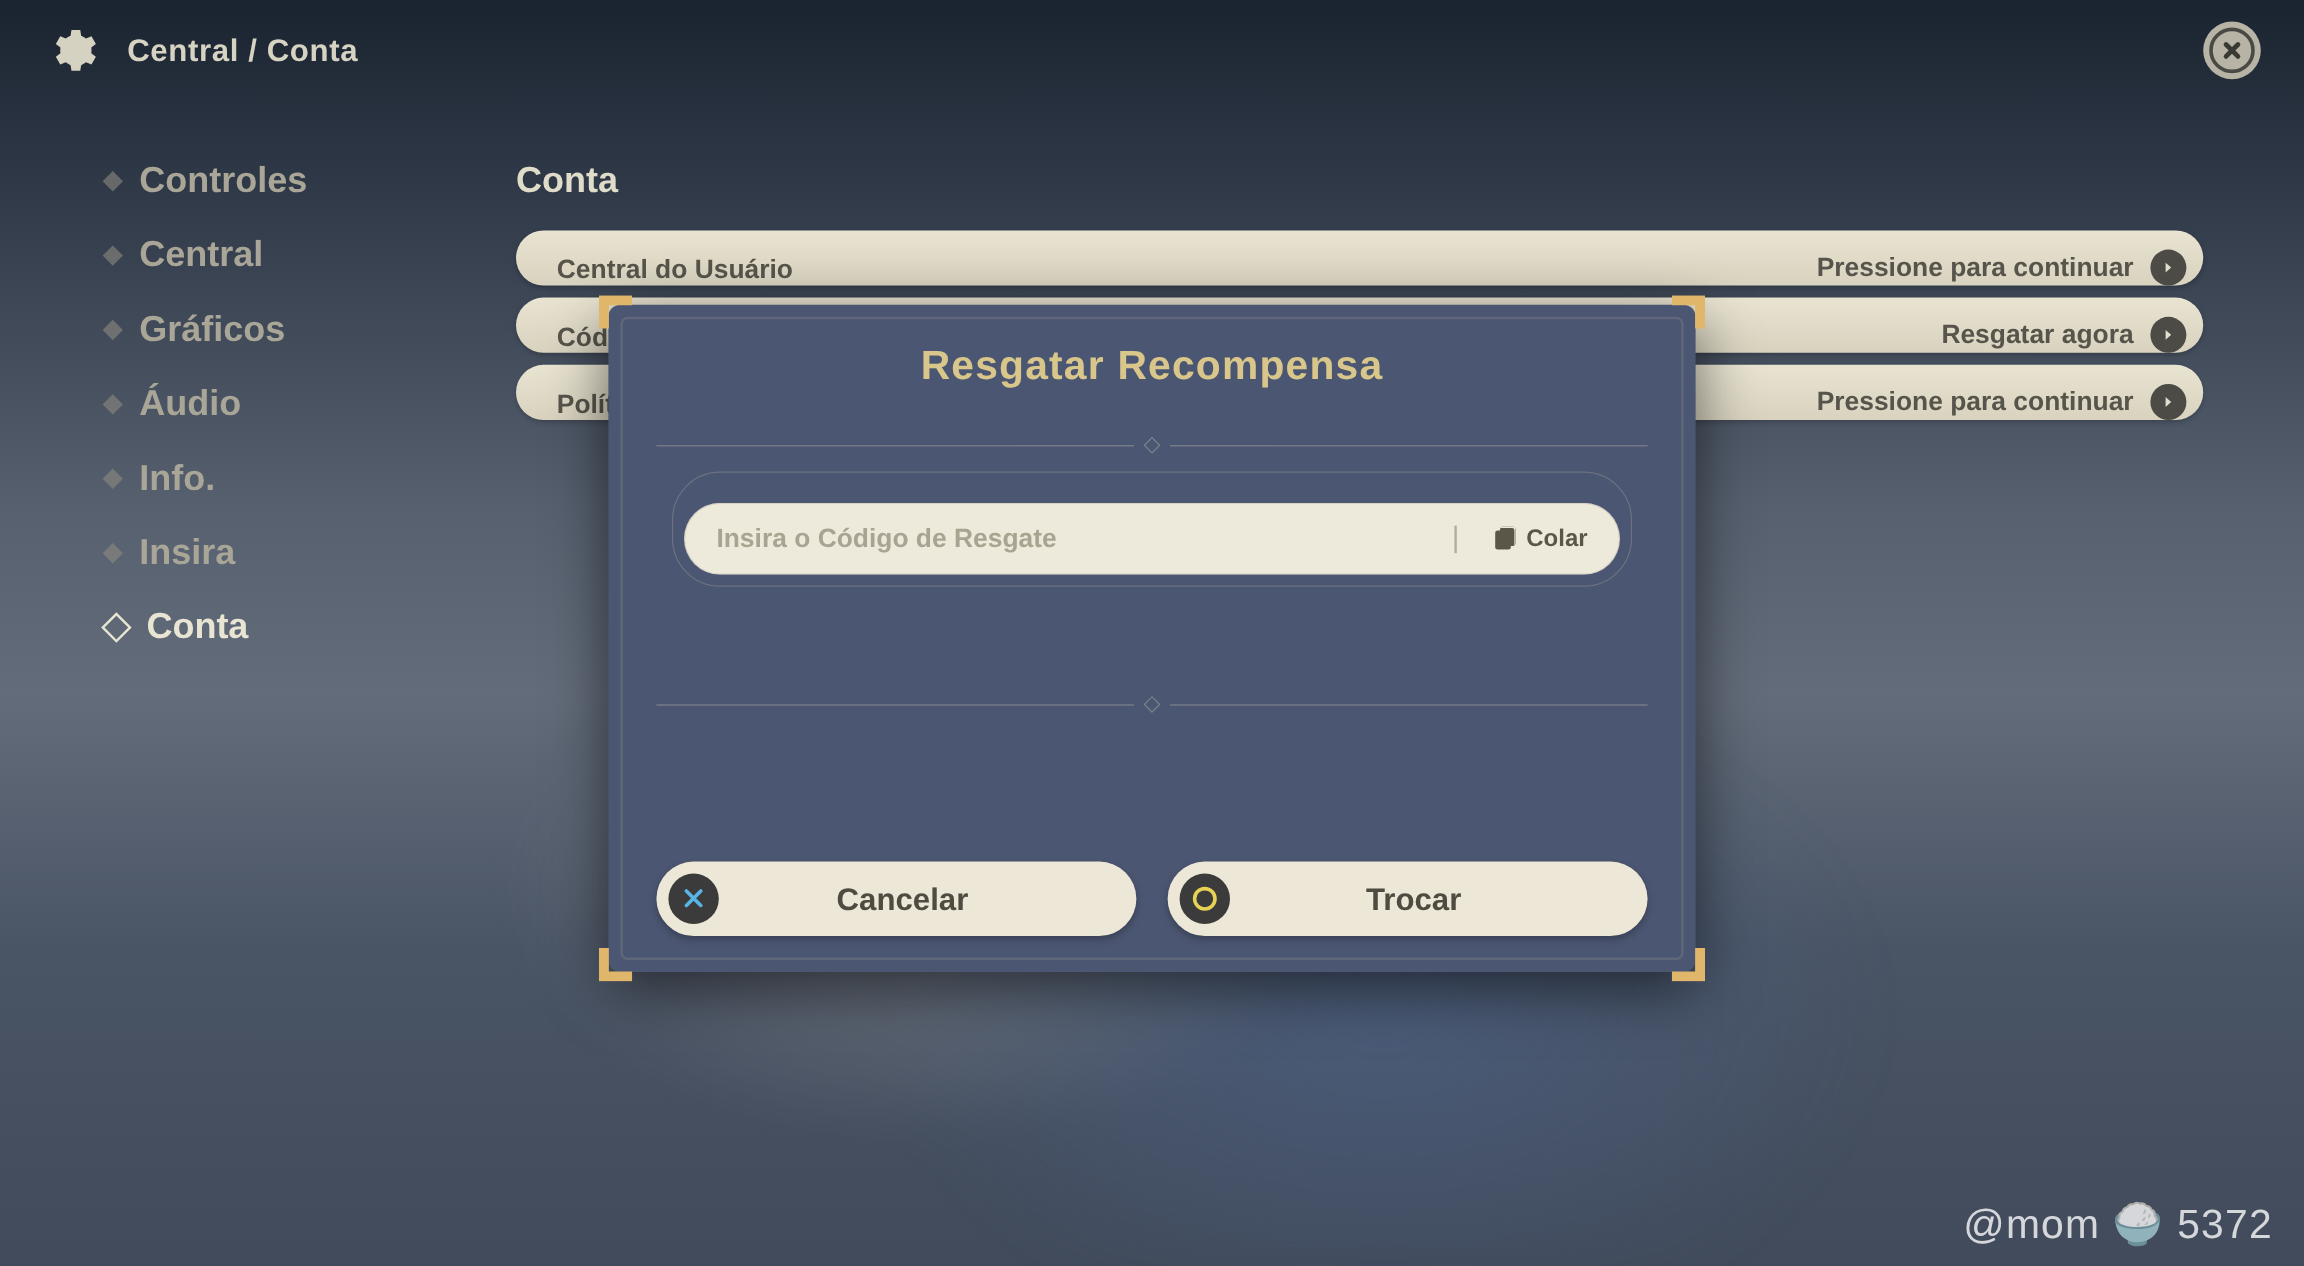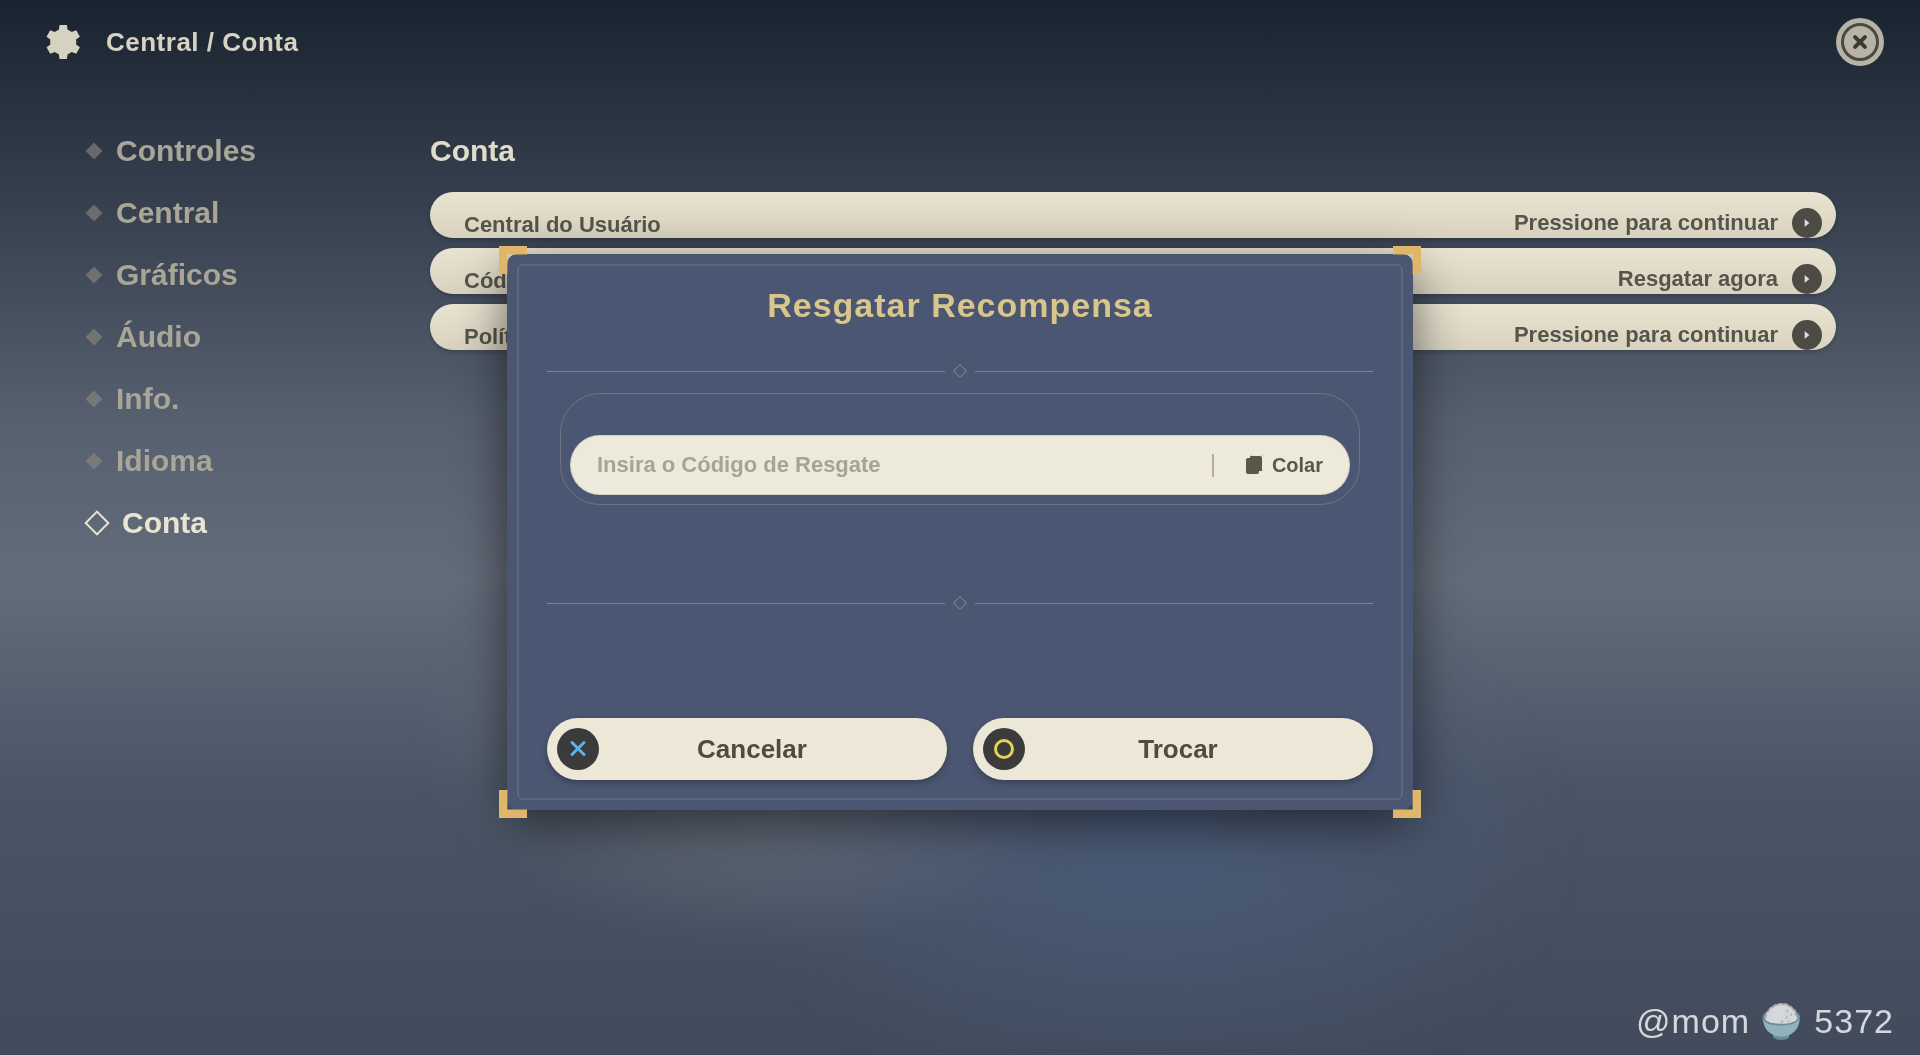--- a/index.html
+++ b/index.html
@@ -145,21 +145,21 @@
   }
   .decor-line .dmd{
     width:10px;height:10px;border:1px solid #c8c2ae;transform:rotate(45deg);
   }
   .code-field{
     width:780px;height:60px;border-radius:30px;
     background:#eeeadb;
     display:flex;align-items:center;padding:0 26px;
     position:relative;
     border:1px solid rgba(0,0,0,.1);
-    margin-top:32px;
+    margin-top:16px;
   }
   .code-field-wrap{position:relative;}
   .code-field-wrap::before{
     content:"";position:absolute;inset:-10px;border:1px solid rgba(210,200,170,.25);
     border-radius:40px;pointer-events:none;
   }
   .code-input{
     flex:1;border:none;outline:none;background:transparent;
     font-size:22px;color:#6a6657;font-weight:600;
   }
@@ -240,21 +240,21 @@
   <div class="side-item">
     <span class="diamond"></span>
     <span>Áudio</span>
   </div>
   <div class="side-item">
     <span class="diamond"></span>
     <span>Info.</span>
   </div>
   <div class="side-item">
     <span class="diamond"></span>
-    <span>Idioma</span>
+    <span>Insira</span>
   </div>
   <div class="side-item active">
     <span class="diamond"></span>
     <span>Conta</span>
   </div>
 </div>
 
 <div class="main">
   <div class="section-title">Conta</div>
 

